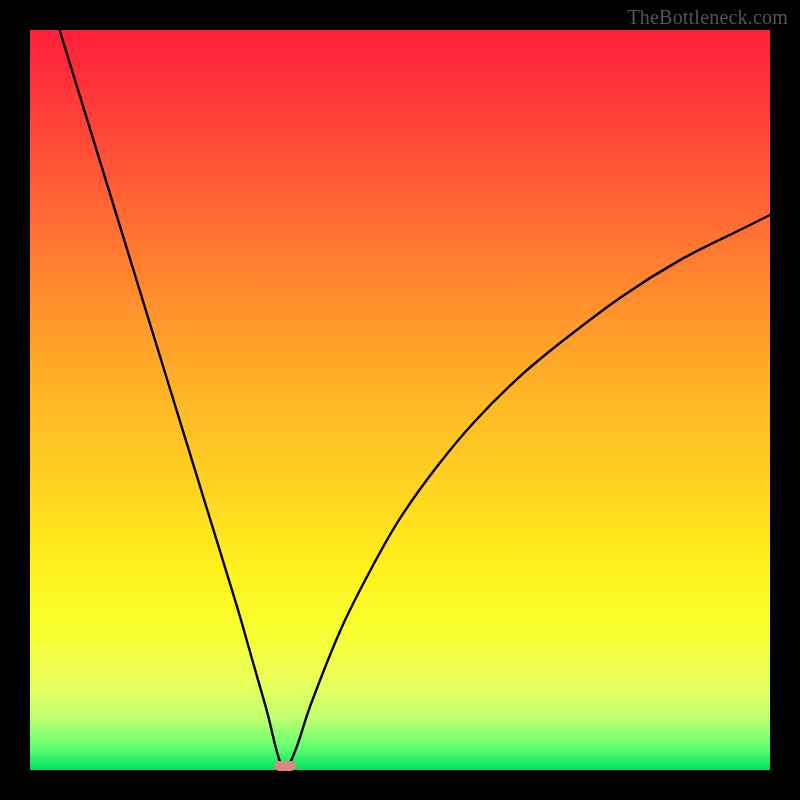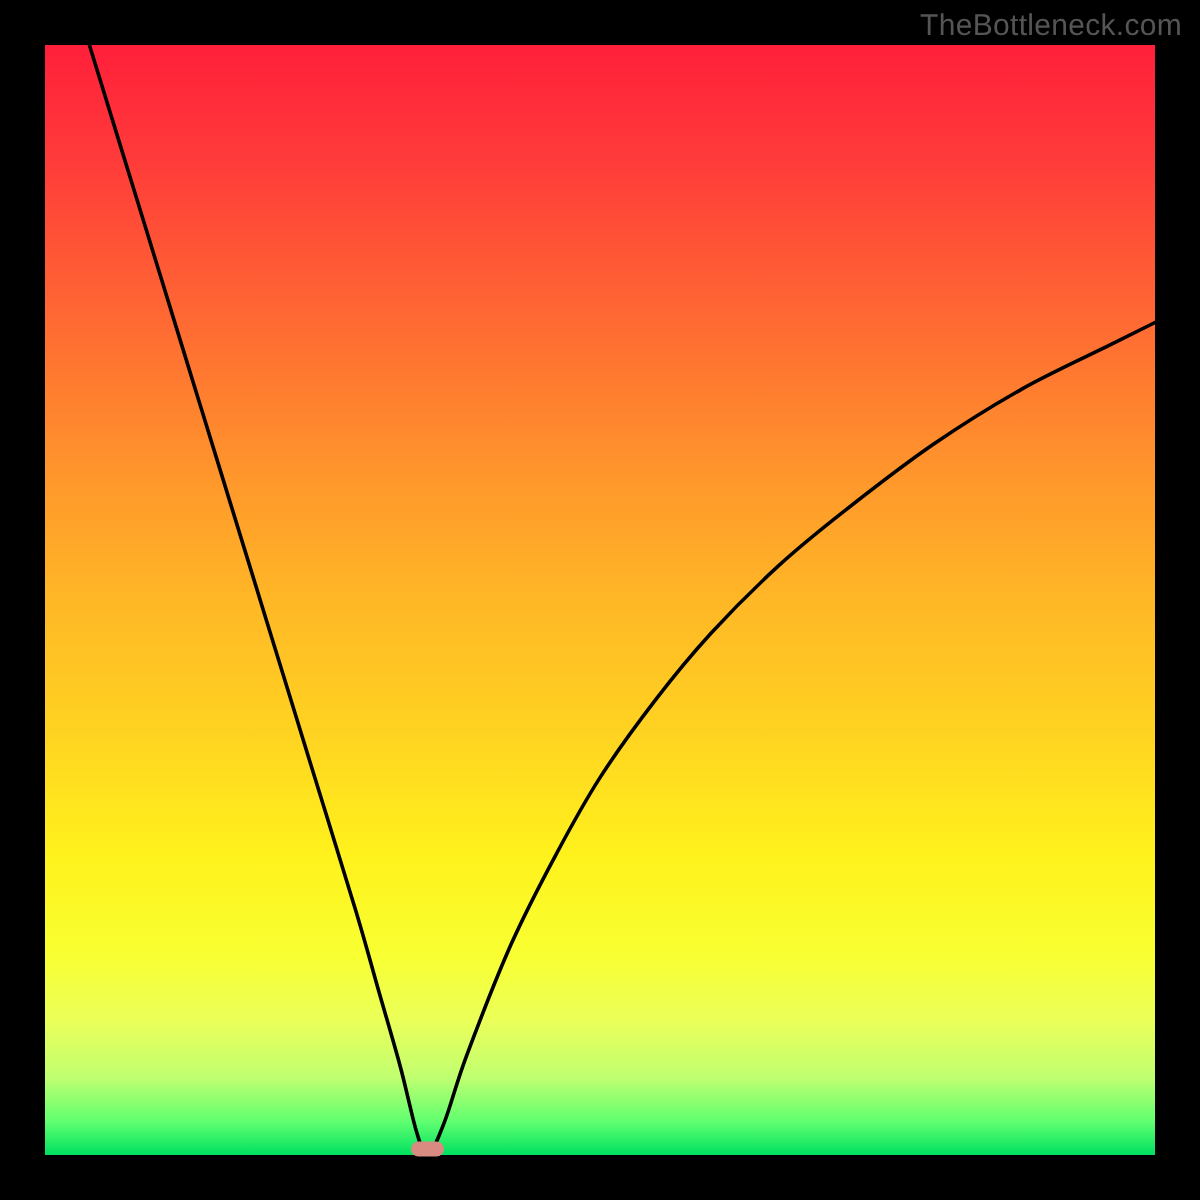--- a/index.html
+++ b/index.html
@@ -24,21 +24,21 @@
       #eaff5a 88%,
       #c0ff70 93%,
       #60ff70 97%,
       #00e060 100%
     );
   }
   .watermark {
     position: absolute;
     top: 6px;
     right: 12px;
-    font-family: Liberation Sans, sans-serif;
+    font-family: Liberation Serif, serif;
     font-size: 20px;
     color: #555;
     letter-spacing: 0.2px;
     user-select: none;
   }
   svg.curve {
     position: absolute;
     left: 0; top: 0;
     width: 740px; height: 740px;
     overflow: visible;

